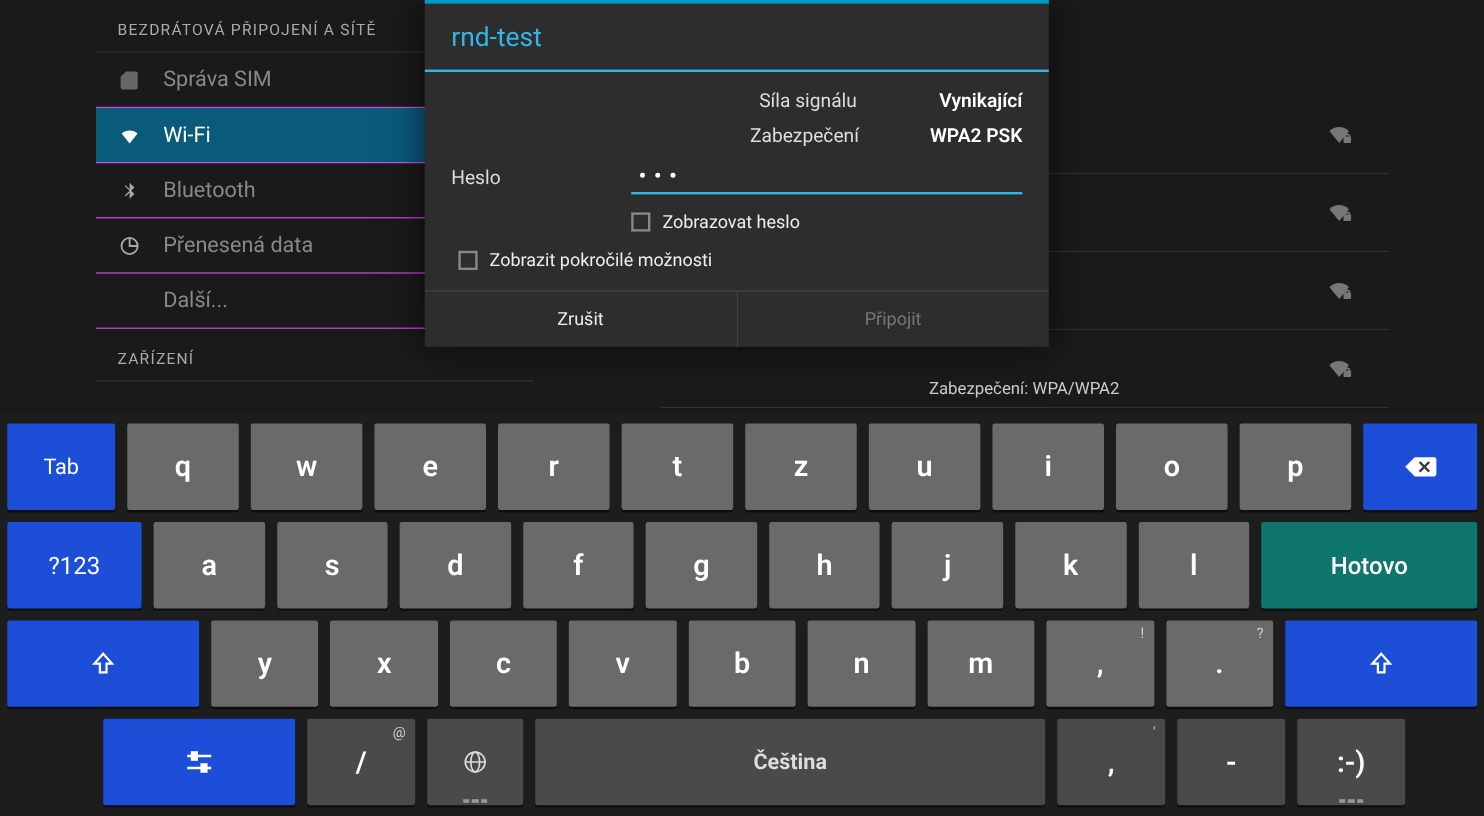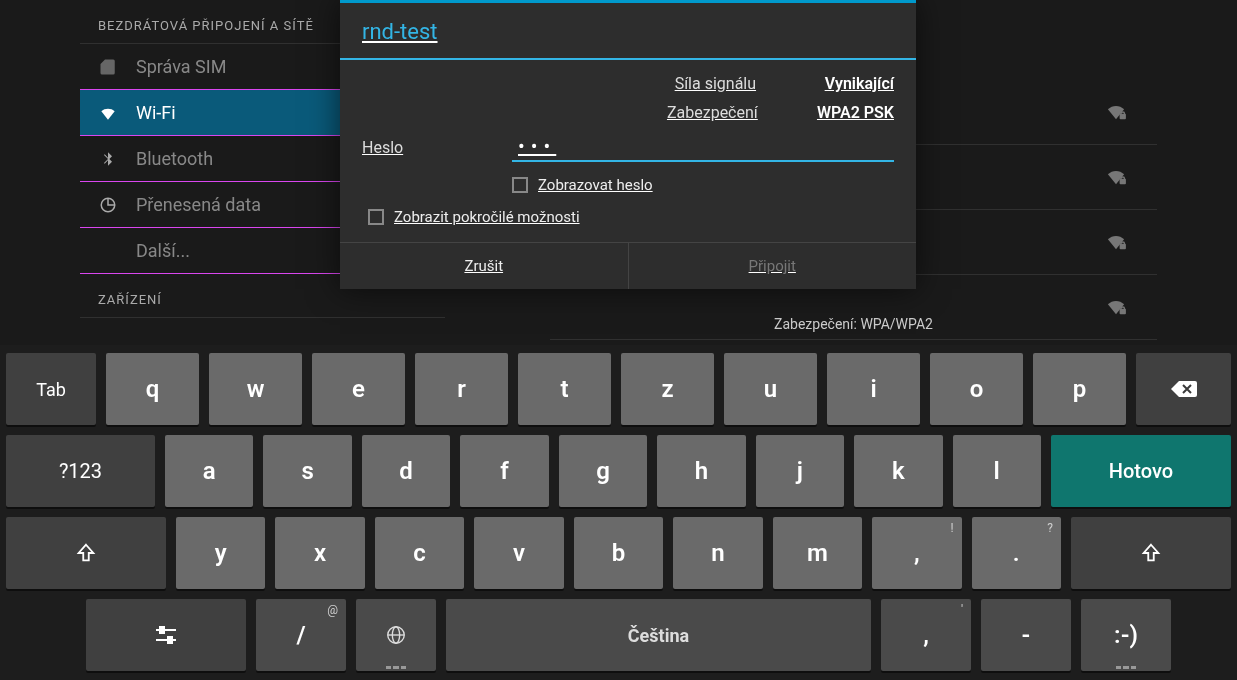--- a/index.html
+++ b/index.html
@@ -11,49 +11,49 @@
   .section-header { font-size:13px; letter-spacing:1px; color:#aaa; padding:18px 18px 10px 18px; border-bottom:1px solid #303030; }
   .list-item { display:flex; align-items:center; gap:18px; padding:12px 18px; font-size:18px; color:#888; border-bottom:1px solid #d946ef; position:relative;}
   .list-item.selected { background:#0a5a7a; color:#fff; }
   .list-item .icon { width:20px; height:20px; display:flex; align-items:center; justify-content:center; }
   .toggle-stub { position:absolute; right:0; top:10px; width:22px; height:24px; background:#2a2a2a; display:flex; align-items:center; justify-content:center; font-size:12px; color:#ccc;}
   .right-networks { position:absolute; left:550px; right:80px; top:80px; }
   .net-row { height:65px; display:flex; align-items:center; justify-content:flex-end; padding-right:30px; border-bottom:1px solid #303030; color:#999;}
   .net-sub { position:absolute; left:0; right:0; text-align:center; font-size:14px; color:#ccc; top:236px;}
 
   
-  .dialog { position:absolute; left:340px; top:0; width:576px; background:#2d2d2d; border-top:3px solid #0099cc; box-shadow:0 0 30px rgba(0,0,0,.6);text-decoration:underline;}
+  .dialog { position:absolute; left:354px; top:0; width:520px; background:#2d2d2d; border-top:3px solid #0099cc; box-shadow:0 0 30px rgba(0,0,0,.6);}
   .dialog-title { color:#33b5e5; font-size:22px; padding:16px 22px 14px 22px; border-bottom:2px solid #33b5e5;}
   .dialog-body { padding:14px 22px 6px 22px; font-size:16px;}
   .field-row { display:flex; align-items:center; margin-bottom:10px;justify-content:flex-end;}
   .field-label { width:150px; color:#ddd; font-size:16px;}
   .field-value { color:#fff; font-weight:600; font-size:16px;}
   .pw-input { flex:1; background:transparent; border:none; border-bottom:2px solid #33b5e5; color:#fff; font-size:20px; letter-spacing:6px; padding:2px 6px; outline:none;}
   .check-row { display:flex; align-items:center; gap:10px; margin:14px 0 10px 150px; font-size:15px; color:#eee;}
   .check-row.full { margin-left:6px; }
   .chk { width:16px; height:16px; border:2px solid #888; background:transparent;}
   .dialog-buttons { display:flex; border-top:1px solid #444;}
   .dlg-btn { flex:1; text-align:center; padding:14px 0; font-size:15px;}
   .dlg-btn.cancel { color:#eee; border-right:1px solid #444;}
   .dlg-btn.connect { color:#777;}
 
   
   .keyboard { position:absolute; left:0; right:0; bottom:0; height:335px; background:#1d1d1d; padding:8px 6px 6px 6px; display:flex; flex-direction:column; gap:10px;}
   .krow { display:flex; gap:10px; }
   .key { background:#6a6a6a; color:#fff; display:flex; align-items:center; justify-content:center; font-size:24px; font-weight:600; height:72px; border-radius:2px; position:relative; box-shadow:0 2px 0 rgba(0,0,0,.5);}
-  .key.dark { background:#404040;text-align:center; }
+  .key.dark { background:#1d4ed8;text-align:center; }
   .key.accent { background:#0f766e; }
   .key.sp { background:#4a4a4a;}
   .hint { position:absolute; top:4px; right:8px; font-size:12px; color:#cfcfcf; font-weight:400;}
   .popup-row { position:absolute; bottom:2px; left:50%; transform:translateX(-50%); width:20px; height:3px; display:flex; gap:2px;}
   .popup-row span{ flex:1; background:#999;}
   .r1 .key.letter { flex:1; }
   .r1 .tab { width:90px;}
   .r1 .bksp { width:95px;}
-  .r2 .sym { width:149px;}
+  .r2 .sym { width:112px;}
   .r2 .key.letter{ flex:1;}
   .r2 .done { width:180px; font-size:20px; font-weight:500;}
   .r3 .shift { width:160px;}
   .r3 .key.letter{ flex:1;}
   .r4 .cfg { width:160px; margin-left:80px;}
   .r4 .slash{ width:90px;}
   .r4 .globe{ width:80px;}
   .r4 .space{ flex:1; font-size:18px; font-weight:700; color:#ddd;}
   .r4 .comma,.r4 .dash,.r4 .smile{ width:90px;}
   .r4 { padding-right:60px;}

